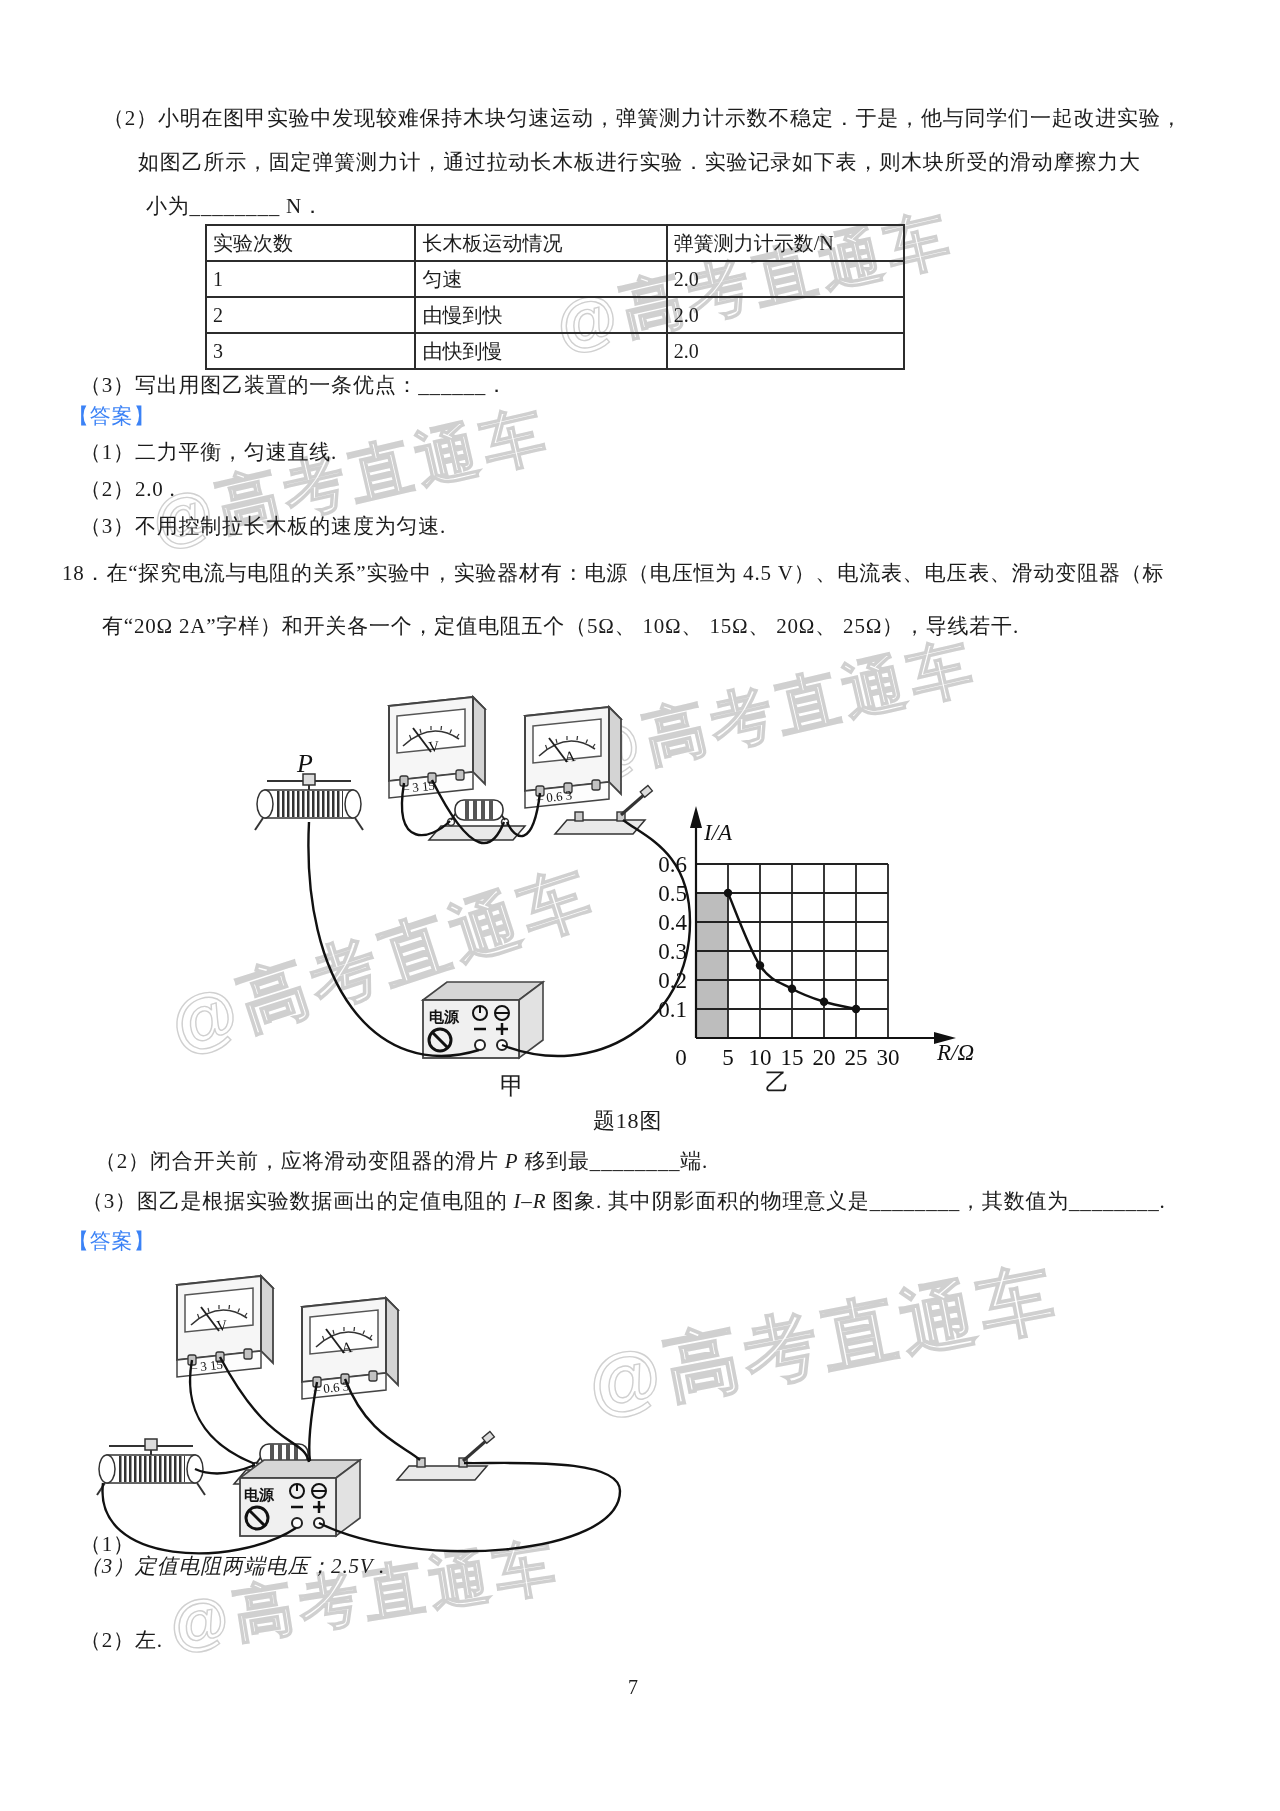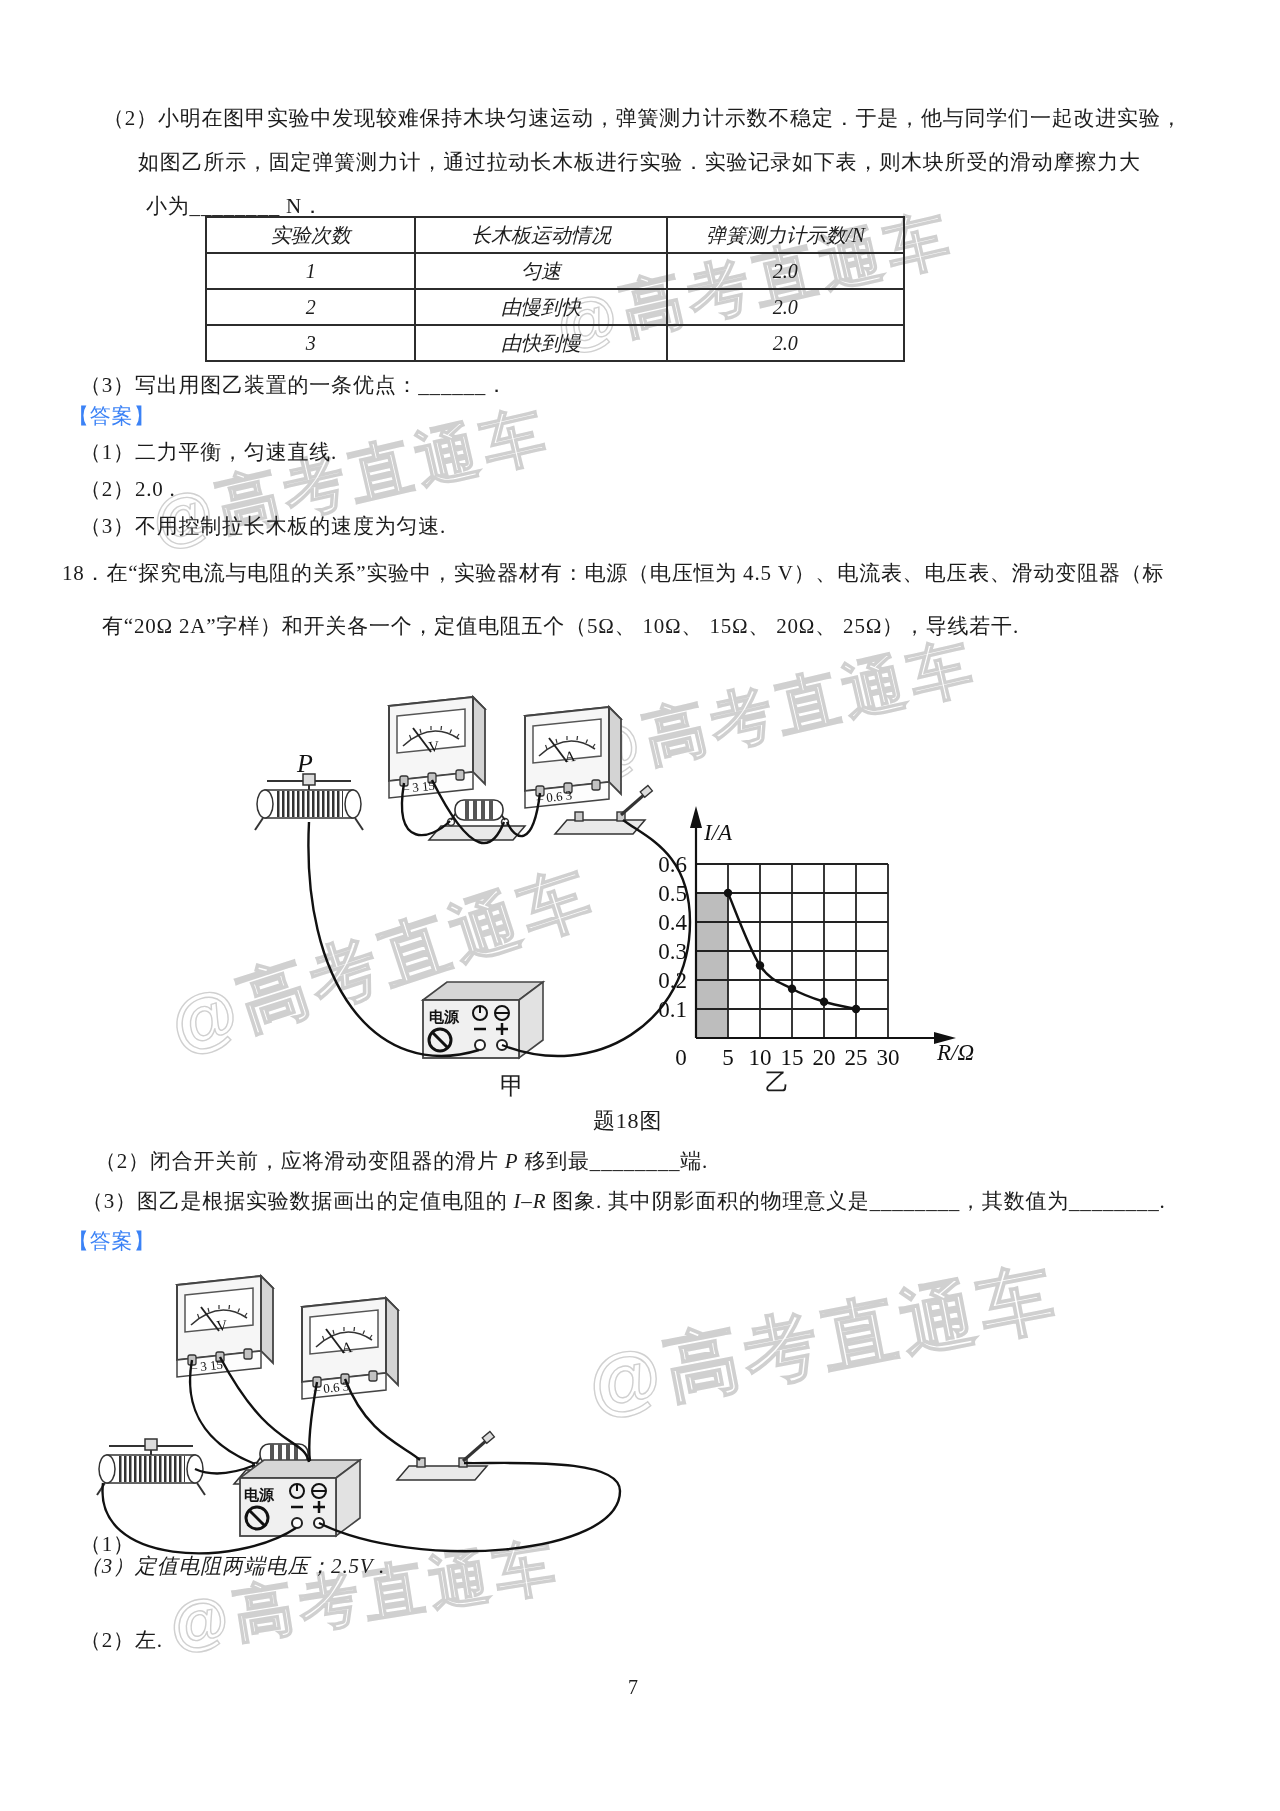--- a/index.html
+++ b/index.html
@@ -5,22 +5,22 @@
 <style>
   html,body{margin:0;padding:0;background:#e9e9e9;}
   .page{position:relative;width:1280px;height:1811px;background:#ffffff;margin:0 auto;
         font-family:"Liberation Serif","DejaVu Serif",serif;color:#1c1c1c;overflow:hidden;}
   .tline{position:absolute;font-size:21px;letter-spacing:0.8px;white-space:nowrap;}
   .red{color:#3b82f6;}
   .cap{position:absolute;font-size:24px;}
   .wm{position:absolute;color:transparent;-webkit-text-stroke:1.4px #cbcbcb;
       font-family:"Liberation Sans","DejaVu Sans",sans-serif;font-weight:700;
       letter-spacing:6px;white-space:nowrap;pointer-events:none;opacity:.9;}
-  table.exp{position:absolute;left:205px;top:216px;width:700px;border-collapse:collapse;
-      font-size:20px;text-align:center;font-style:italic;}
+  table.exp{position:absolute;left:205px;top:224px;width:700px;border-collapse:collapse;
+      font-size:20px;text-align:left;}
   table.exp th,table.exp td{border:2px solid #2c2c2c;font-weight:normal;height:34px;padding:0 6px;}
   svg{position:absolute;overflow:visible;}
   svg text{font-family:"Liberation Serif","DejaVu Serif",serif;fill:#111;}
   .pageno{position:absolute;left:628px;top:1676px;font-size:20px;}
 </style>
 </head>
 <body>
 
 <div class="page">
 

